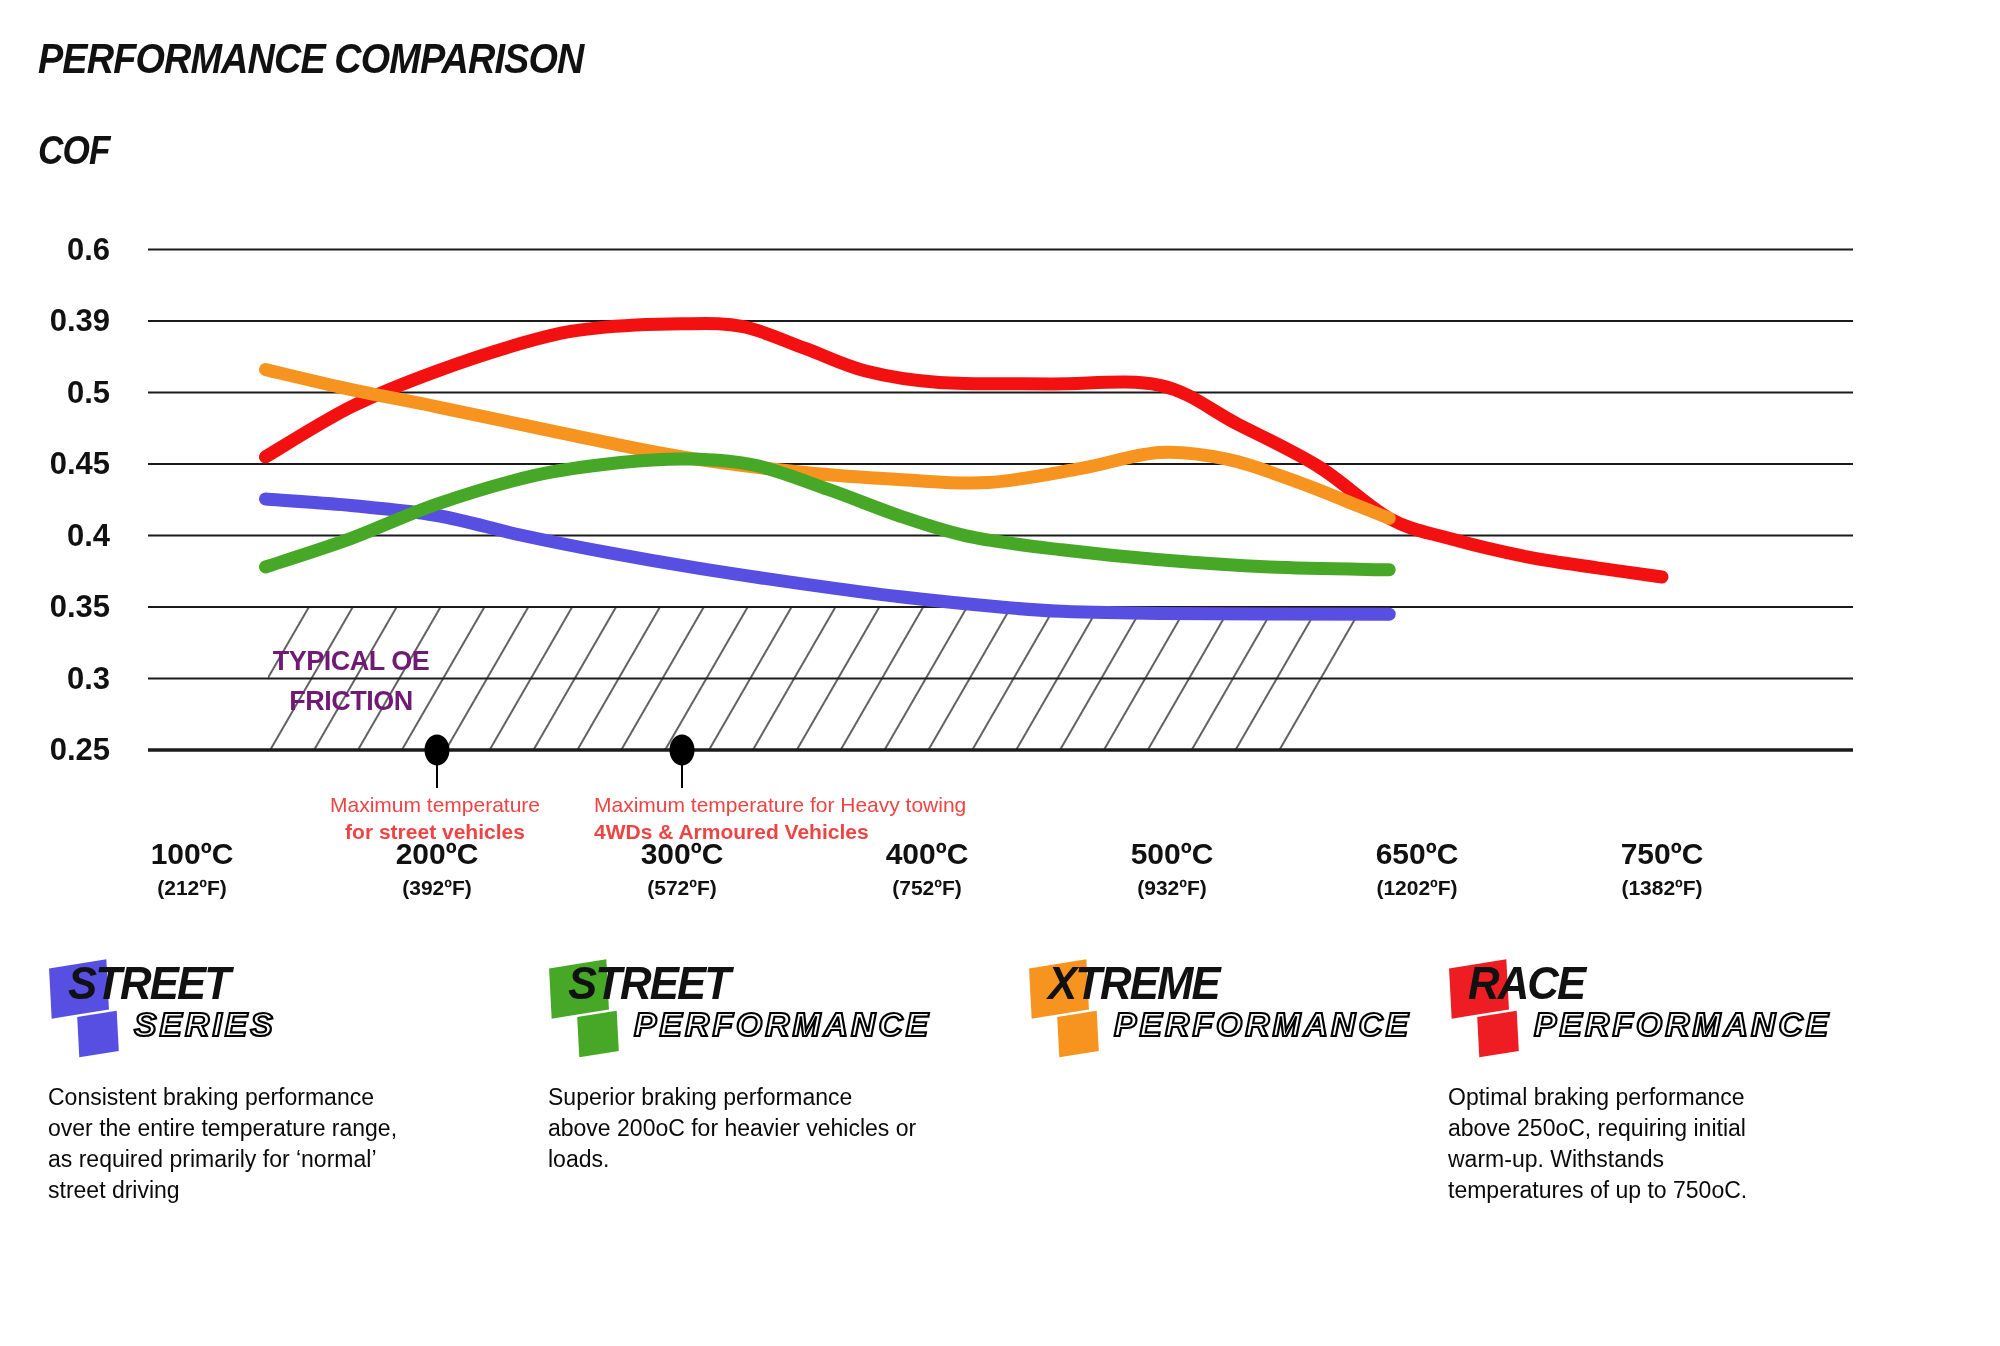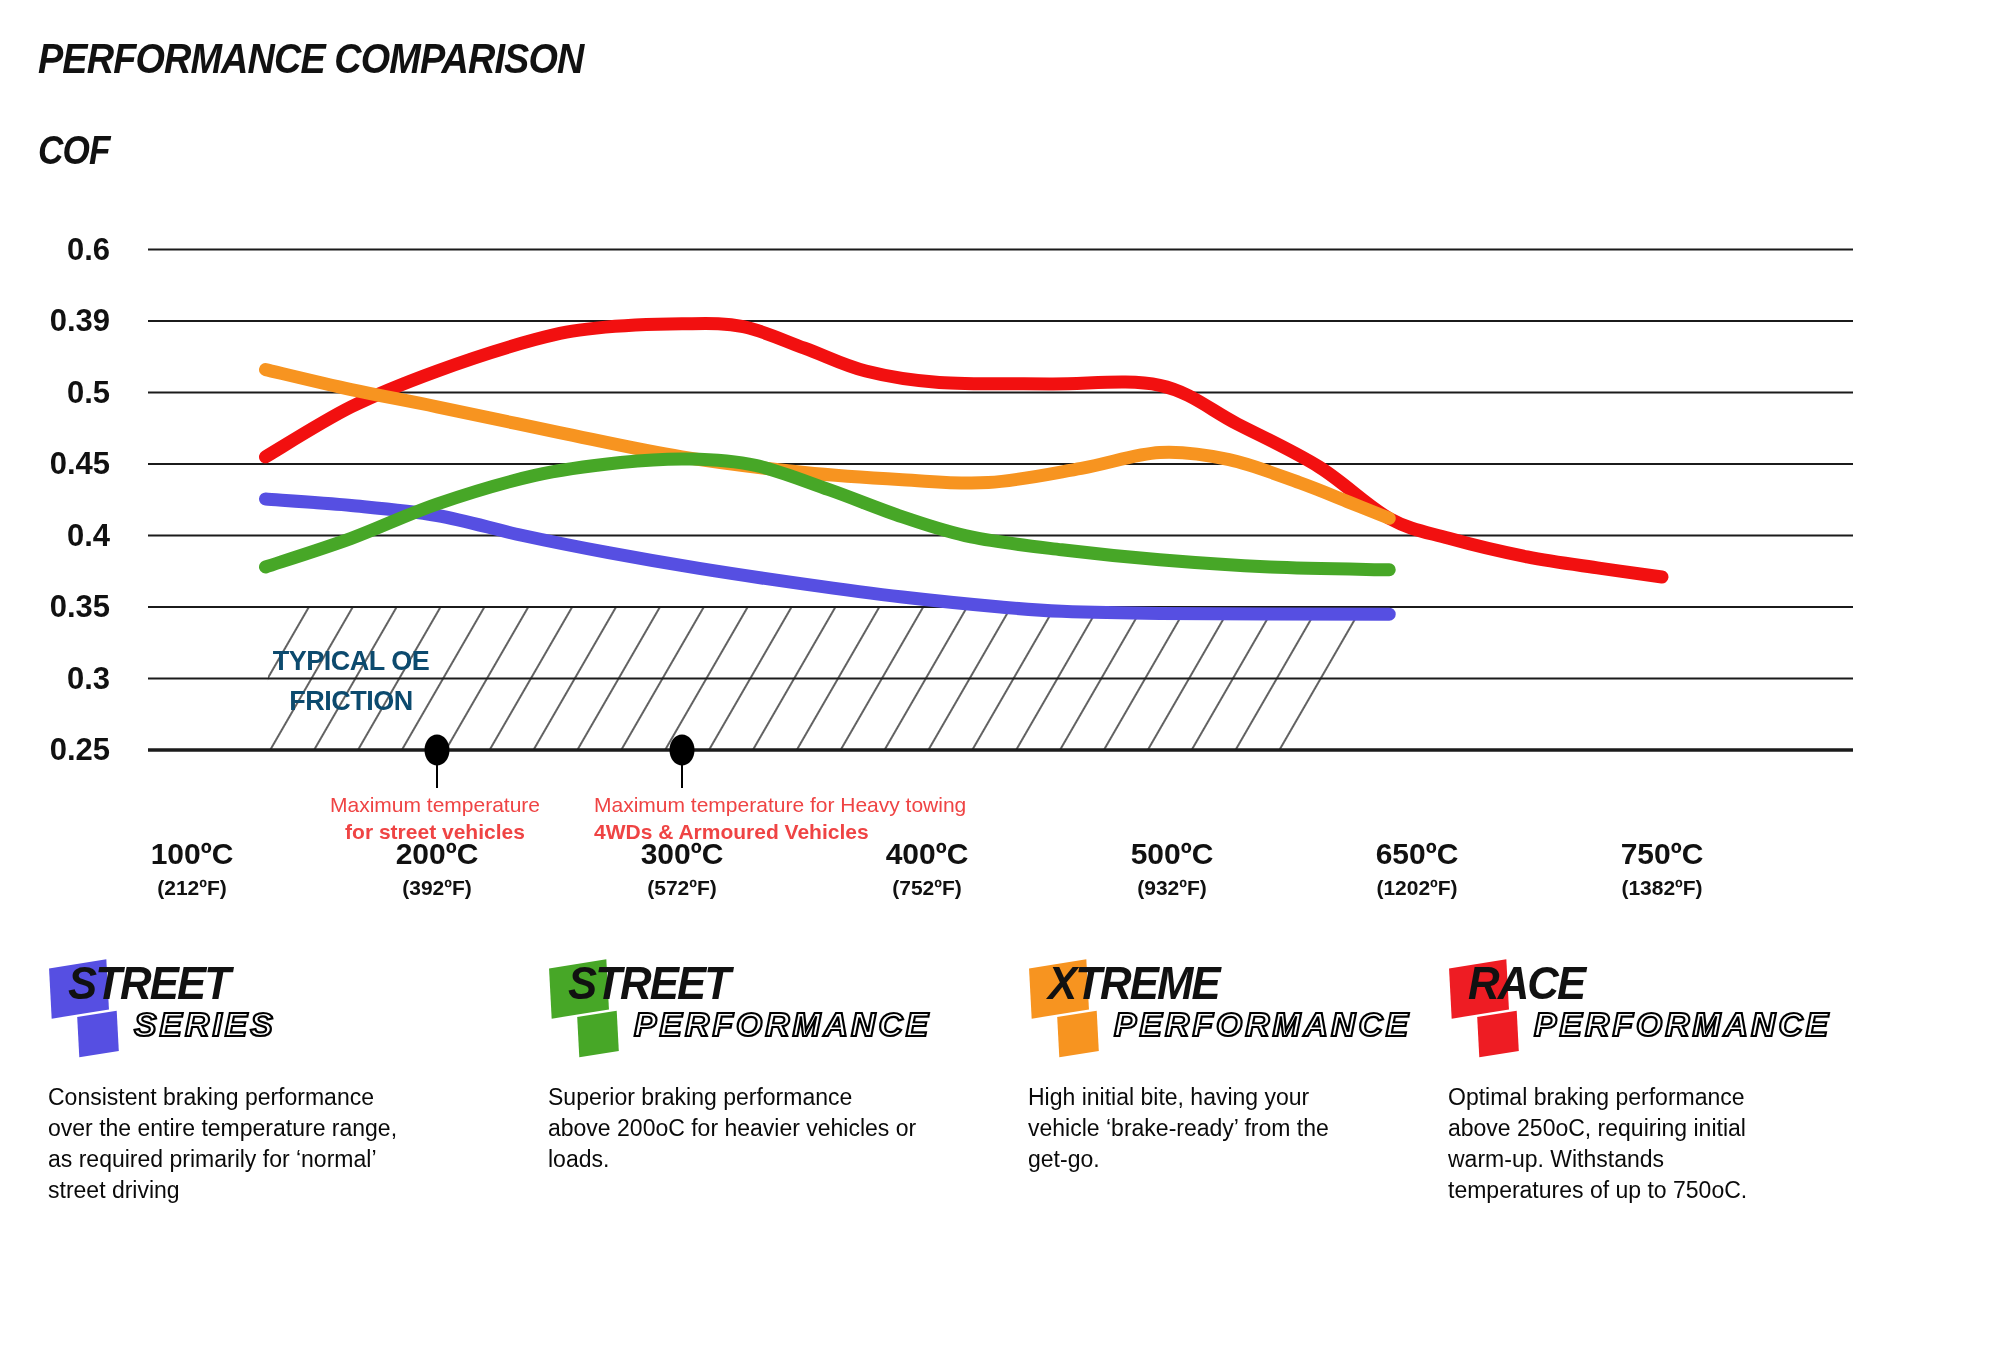--- a/index.html
+++ b/index.html
@@ -20,21 +20,21 @@
   svg.chart{position:absolute;left:0;top:0;}
   .ylab{
     position:absolute;width:80px;left:30px;text-align:right;
     font-size:31px;font-weight:700;line-height:30px;height:30px;
   }
   .xlab{position:absolute;width:180px;text-align:center;top:838px;}
   .xlab .xc{font-size:30px;font-weight:700;line-height:32px;}
   .xlab .xf{font-size:21px;font-weight:700;line-height:24px;margin-top:6px;}
   .oe-label{
     position:absolute;left:262px;top:641px;width:178px;text-align:center;
-    font-size:27px;font-weight:700;color:#0c4a6e;line-height:40px;z-index:3;
+    font-size:27px;font-weight:700;color:#701a75;line-height:40px;z-index:3;
     letter-spacing:-.5px;
   }
   .annot{position:absolute;top:791px;font-size:21px;line-height:27px;color:#ef4444;z-index:3;}
   .annot .l2{font-weight:700;}
   .annot1{left:275px;width:320px;text-align:center;}
   .annot2{left:594px;width:560px;text-align:left;}
   
   .legend-col{position:absolute;top:958px;}
   .lg1{left:48px;width:400px;}
   .lg2{left:548px;width:400px;}
@@ -170,21 +170,20 @@
 
   <div class="legend-col lg3">
     <div class="logo">
       <span class="badge" style="--c: #f79420;">
           <span class="b1"></span>
           <span class="b2"></span>
         </span>
       <span class="word1">XTREME</span>
       <span class="word2">PERFORMANCE</span>
     </div>
-    <div class="desc">High initial bite, having your vehicle ‘brake-ready’ from the get-go.</div>
   </div>
 
   <div class="legend-col lg4">
     <div class="logo">
       <span class="badge" style="--c: #ee1c23;">
           <span class="b1"></span>
           <span class="b2"></span>
         </span>
       <span class="word1">RACE</span>
       <span class="word2">PERFORMANCE</span>

